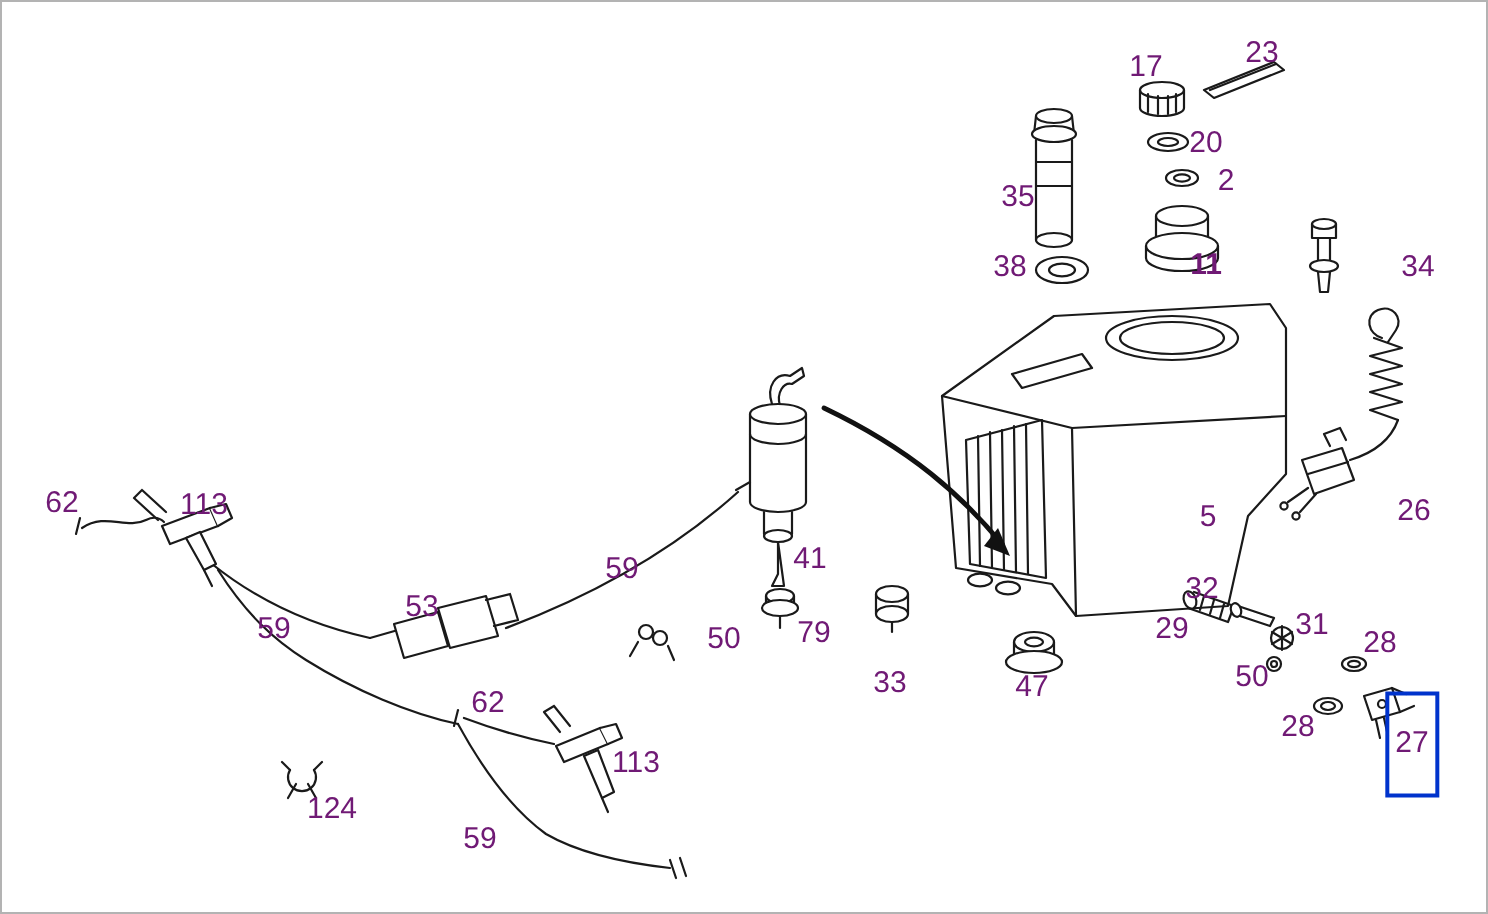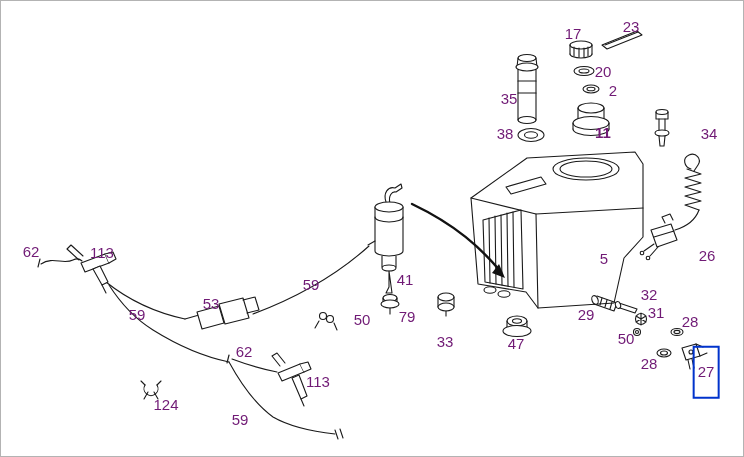--- a/index.html
+++ b/index.html
@@ -252,20 +252,20 @@
       <span class="part-label" style="left: 504px; top: 133px;">38</span>
       <span class="part-label" style="left: 572px; top: 33px;">17</span>
       <span class="part-label" style="left: 630px; top: 26px;">23</span>
       <span class="part-label" style="left: 602px; top: 71px;">20</span>
       <span class="part-label" style="left: 612px; top: 90px;">2</span>
       <span class="part-label" style="left: 602px; top: 132px; font-weight: bold;">11</span>
       <span class="part-label" style="left: 708px; top: 133px;">34</span>
       <span class="part-label" style="left: 706px; top: 243px; margin-top: 12px;">26</span>
       <span class="part-label" style="left: 603px; top: 258px;">5</span>
       <span class="part-label" style="left: 585px; top: 314px;">29</span>
-      <span class="part-label" style="left: 648px; top: 294px;">32</span>
+      <span class="part-label" style="left: 600px; top: 294px;">32</span>
       <span class="part-label" style="left: 655px; top: 312px;">31</span>
       <span class="part-label" style="left: 625px; top: 338px;">50</span>
       <span class="part-label" style="left: 689px; top: 321px;">28</span>
       <span class="part-label" style="left: 648px; top: 363px;">28</span>
       <span class="part-label selected" style="left: 705px; top: 371px; border-color: rgb(0, 51, 204);">27</span>
     </div>
 </div>
 
 </body></html>

